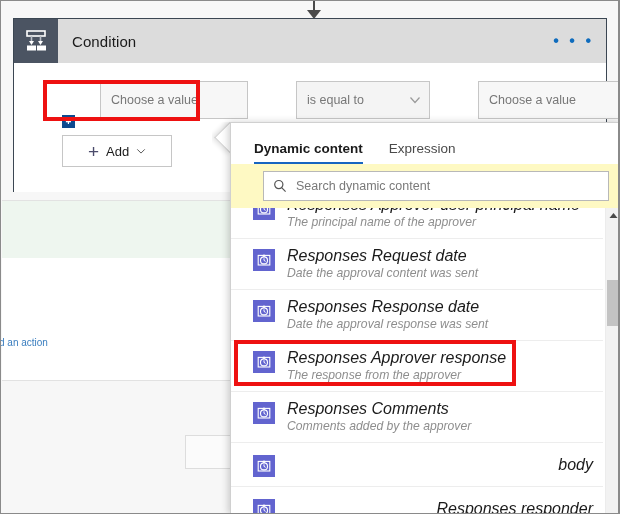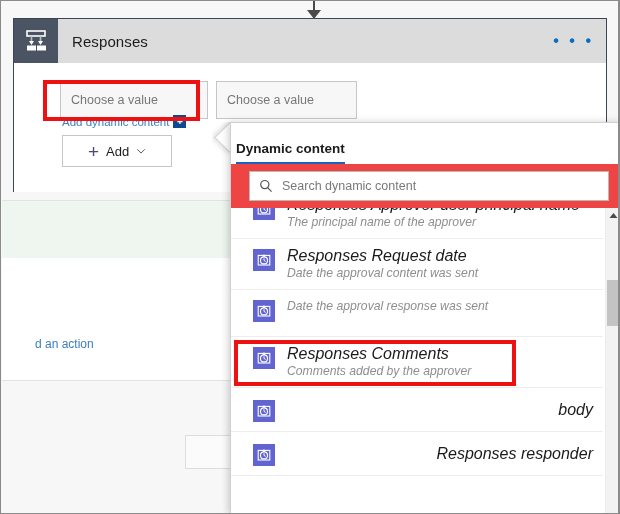--- a/index.html
+++ b/index.html
@@ -84,20 +84,21 @@
   }
   .field {
     height: 38px;
     background: #f4f4f4;
     border: 1px solid #c6c6c6;
     display: flex;
     align-items: center;
     padding: 0 10px;
     font-size: 12.5px;
     color: #777777;
+    margin-left: 40px;
   }
   .field.value-a { width: 148px; background:#f7f7f7; }
   .field.value-b { width: 141px; background:#f7f7f7; }
   .field.op {
     width: 134px;
     justify-content: space-between;
     padding-right: 8px;
   }
   .chev {
     width: 12px; height: 12px;
@@ -154,24 +155,23 @@
   .branch-white {
     position: absolute;
     left: 1px; top: 257px;
     width: 618px; height: 123px;
     background: #ffffff;
     border-bottom: 1px solid #e2e2e2;
   }
   .add-action-link {
     position: absolute;
     left: -2px; top: 336px;
-    font-size: 12px;
+    font-size: 10px;
     color: #3a7ebf;
     white-space: nowrap;
-    padding-left: 36px;
   }
   .new-step-btn {
     position: absolute;
     left: 184px; top: 434px;
     width: 120px; height: 34px;
     background: #fbfbfb;
     border: 1px solid #dddddd;
     display: flex; align-items: center; justify-content: center;
     font-size: 13px;
     color: #1b3a5c;
@@ -204,21 +204,21 @@
     border-left: 1px solid #d0d0d0;
     border-bottom: 1px solid #d0d0d0;
     transform: rotate(45deg);
     box-shadow: -2px 2px 5px rgba(0,0,0,.12);
   }
 
   .dyn-tabs {
     display: flex;
     align-items: flex-end;
     height: 41px;
-    padding-left: 5px;
+    padding-left: 23px;
     gap: 26px;
     background: #ffffff;
   }
   .dyn-tab {
     position: relative;
     font-size: 13.5px;
     color: #4a4a4a;
     padding-bottom: 8px;
   }
   .dyn-tab.active {
@@ -228,22 +228,22 @@
   .dyn-tab.active::after {
     content: "";
     position: absolute;
     left: 0; right: 0; bottom: 0;
     height: 2px;
     background: #1765c1;
   }
 
   .search-wrap {
     height: 44px;
-    background: #ef4444;
-    padding: 7px 11px 0 18px;
+    background: #fef9c3;
+    padding: 7px 11px 0 32px;
   }
   .search-box {
     height: 30px;
     background: #ffffff;
     border: 1px solid #b8b8b8;
     display: flex;
     align-items: center;
     padding: 0 9px;
     gap: 9px;
   }
@@ -352,55 +352,61 @@
       <div class="cond-icon-box">
         <svg width="26" height="26" viewBox="0 0 26 26">
           <rect x="4" y="3" width="18" height="5" fill="none" stroke="#ffffff" stroke-width="1.6"></rect>
           <path d="M8.5 8 L8.5 14 M17.5 8 L17.5 14" stroke="#b9bec7" stroke-width="1.6" fill="none"></path>
           <path d="M6 13 L8.5 17 L11 13 Z" fill="#ffffff"></path>
           <path d="M15 13 L17.5 17 L20 13 Z" fill="#ffffff"></path>
           <rect x="4" y="17.5" width="9" height="5" fill="#ffffff"></rect>
           <rect x="14" y="17.5" width="9" height="5" fill="#ffffff"></rect>
         </svg>
       </div>
-      <div class="cond-title">Responses</div>
+      <div class="cond-title">Condition</div>
       <div class="cond-ellipsis">• • •</div>
     </div>
 
     <div class="cond-body">
 
       <div class="cond-row">
         <div class="field value-a">Choose a value</div>
 
+        <div class="field op">
+          <span>is equal to</span>
+          <svg class="chev" viewBox="0 0 12 12">
+            <path d="M1.5 3.5 L6 8.5 L10.5 3.5" stroke="#9a9a9a" stroke-width="1.2" fill="none"></path>
+          </svg>
+        </div>
 
         <div class="field value-b">Choose a value</div>
       </div>
 
       <div class="add-dyn">
-        <span>Add dynamic content</span>
         <span class="plus-badge">+</span>
       </div>
 
       <div class="add-btn">
         <span class="plus-sign">+</span>
         <span>Add</span>
         <svg class="chev-sm" viewBox="0 0 12 12">
           <path d="M1.5 4 L6 8.5 L10.5 4" stroke="#4a4a4a" stroke-width="1.1" fill="none"></path>
         </svg>
       </div>
 
     </div>
   </div>
 
   <div class="callout-notch"></div>
 
   <div class="dyn-panel">
 
     <div class="dyn-tabs">
       <div class="dyn-tab active">Dynamic content</div>
+      <div class="dyn-tab">Expression</div>
     </div>
 
     <div class="search-wrap">
       <div class="search-box">
         <svg width="14" height="14" viewBox="0 0 14 14">
           <circle cx="5.8" cy="5.6" r="4.1" fill="none" stroke="#555555" stroke-width="1.2"></circle>
           <path d="M8.9 8.8 L12.6 12.6" stroke="#555555" stroke-width="1.2" fill="none"></path>
         </svg>
         <span class="ph">Search dynamic content</span>
       </div>
@@ -439,21 +445,36 @@
           <div class="dyn-item">
             <div class="ico">
               <svg width="16" height="16" viewBox="0 0 16 16">
                 <rect x="2.2" y="3.4" width="11.6" height="9.6" fill="none" stroke="#ffffff" stroke-width="1.1"></rect>
                 <circle cx="8" cy="8.4" r="3.5" fill="none" stroke="#ffffff" stroke-width="1.1"></circle>
                 <path d="M8 6.3 L8 8.4 L9.6 9.4" stroke="#ffffff" stroke-width="1" fill="none"></path>
                 <path d="M8 2.4 L8 4.6 M9.2 3.3 L8 4.8 L6.8 3.3" stroke="#ffffff" stroke-width="1" fill="none"></path>
               </svg>
             </div>
             <div class="txt">
+              <div class="ttl">Responses Response date</div>
               <div class="sub">Date the approval response was sent</div>
+            </div>
+          </div>
+          <div class="dyn-item">
+            <div class="ico">
+              <svg width="16" height="16" viewBox="0 0 16 16">
+                <rect x="2.2" y="3.4" width="11.6" height="9.6" fill="none" stroke="#ffffff" stroke-width="1.1"></rect>
+                <circle cx="8" cy="8.4" r="3.5" fill="none" stroke="#ffffff" stroke-width="1.1"></circle>
+                <path d="M8 6.3 L8 8.4 L9.6 9.4" stroke="#ffffff" stroke-width="1" fill="none"></path>
+                <path d="M8 2.4 L8 4.6 M9.2 3.3 L8 4.8 L6.8 3.3" stroke="#ffffff" stroke-width="1" fill="none"></path>
+              </svg>
+            </div>
+            <div class="txt">
+              <div class="ttl">Responses Approver response</div>
+              <div class="sub">The response from the approver</div>
             </div>
           </div>
           <div class="dyn-item">
             <div class="ico">
               <svg width="16" height="16" viewBox="0 0 16 16">
                 <rect x="2.2" y="3.4" width="11.6" height="9.6" fill="none" stroke="#ffffff" stroke-width="1.1"></rect>
                 <circle cx="8" cy="8.4" r="3.5" fill="none" stroke="#ffffff" stroke-width="1.1"></circle>
                 <path d="M8 6.3 L8 8.4 L9.6 9.4" stroke="#ffffff" stroke-width="1" fill="none"></path>
                 <path d="M8 2.4 L8 4.6 M9.2 3.3 L8 4.8 L6.8 3.3" stroke="#ffffff" stroke-width="1" fill="none"></path>
               </svg>

